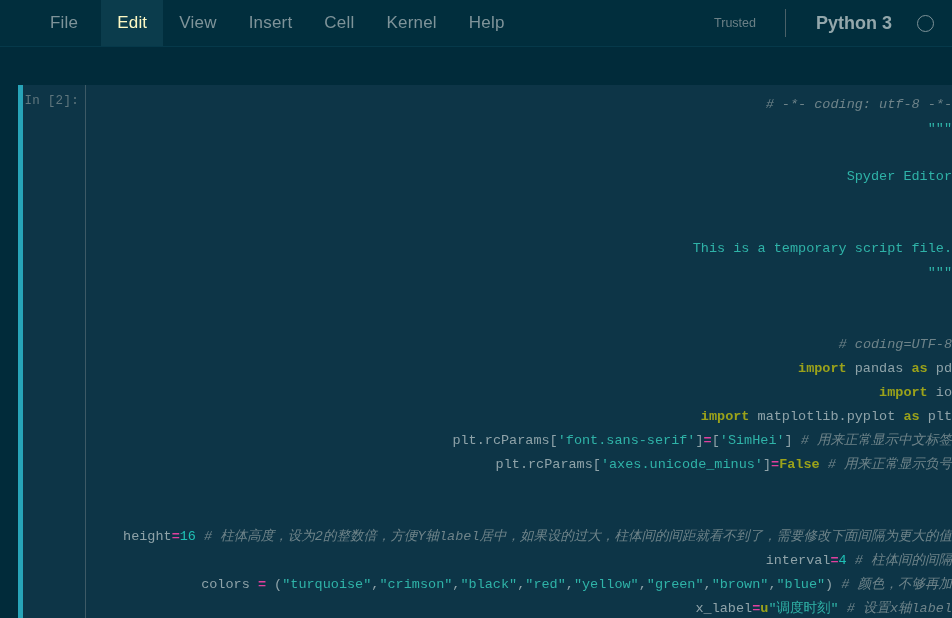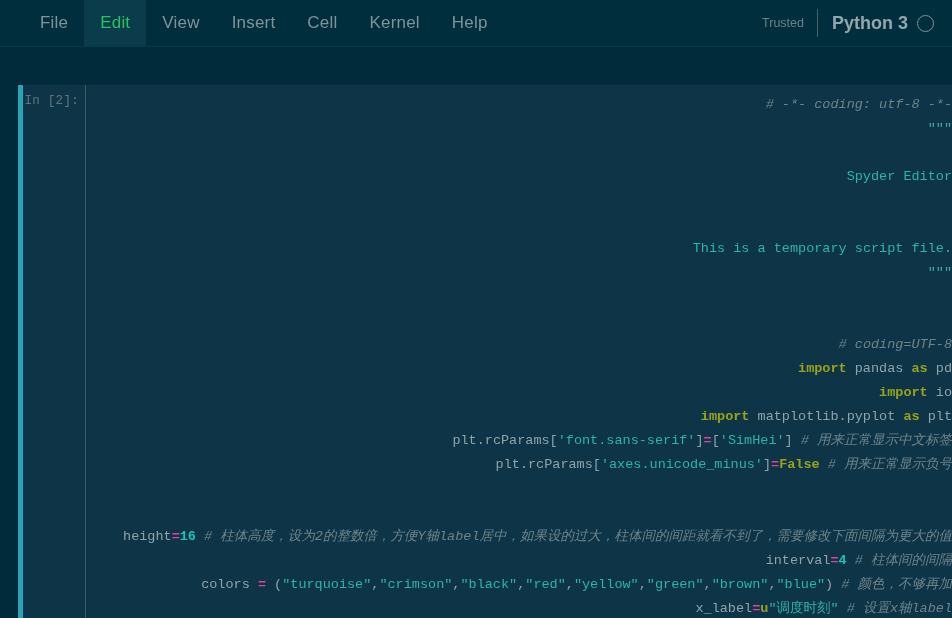--- a/index.html
+++ b/index.html
@@ -21,43 +21,44 @@
     height: 47px;
     background: #012e3d;
     border-bottom: 1px solid #06394a;
     display: flex;
     align-items: stretch;
     box-sizing: border-box;
   }
   .menu-items {
     display: flex;
     align-items: stretch;
-    padding-left: 24px;
+    padding-left: 34px;
   }
   .menu-item {
     display: flex;
     align-items: center;
     padding: 0 16px;
     color: #7e9399;
     font-size: 17px;
     letter-spacing: .2px;
     cursor: pointer;
     user-select: none;
     white-space: nowrap;
   }
   .menu-item.active {
     background: #0b3c4c;
-    color: #22c55e;
+    color: #fef9c3;
+    margin-left: 7px;
   }
   .menubar-right {
     margin-left: auto;
     display: flex;
     align-items: center;
     padding-right: 18px;
-    gap: 0;
+    gap: 16px;
   }
   .trusted {
     color: #6b8086;
     font-size: 12.5px;
     padding-right: 13px;
     white-space: nowrap;
   }
   .vsep {
     width: 1px;
     height: 28px;
@@ -135,21 +136,21 @@
     text-align: right;
   }
 
   
   .t-comment  { color: #6e8389; font-style: italic; }
   .t-string   { color: #2fb3a8; }
   .t-doc      { color: #2fb3a8; }
   .t-kw       { color: #9ba21a; font-weight: bold; }
   .t-builtin  { color: #9ba21a; font-weight: bold; }
   .t-op       { color: #e0409e; font-weight: bold; }
-  .t-num      { color: #1fc0b5; font-weight: bold; }
+  .t-num      { color: #1fc0b5; font-weight: normal; }
   .t-plain    { color: #8fa3a9; }
 </style>
 </head>
 <body>
 
 <div class="menubar">
   <div class="menu-items">
       <div class="menu-item">File</div>
       <div class="menu-item active">Edit</div>
       <div class="menu-item">View</div>

